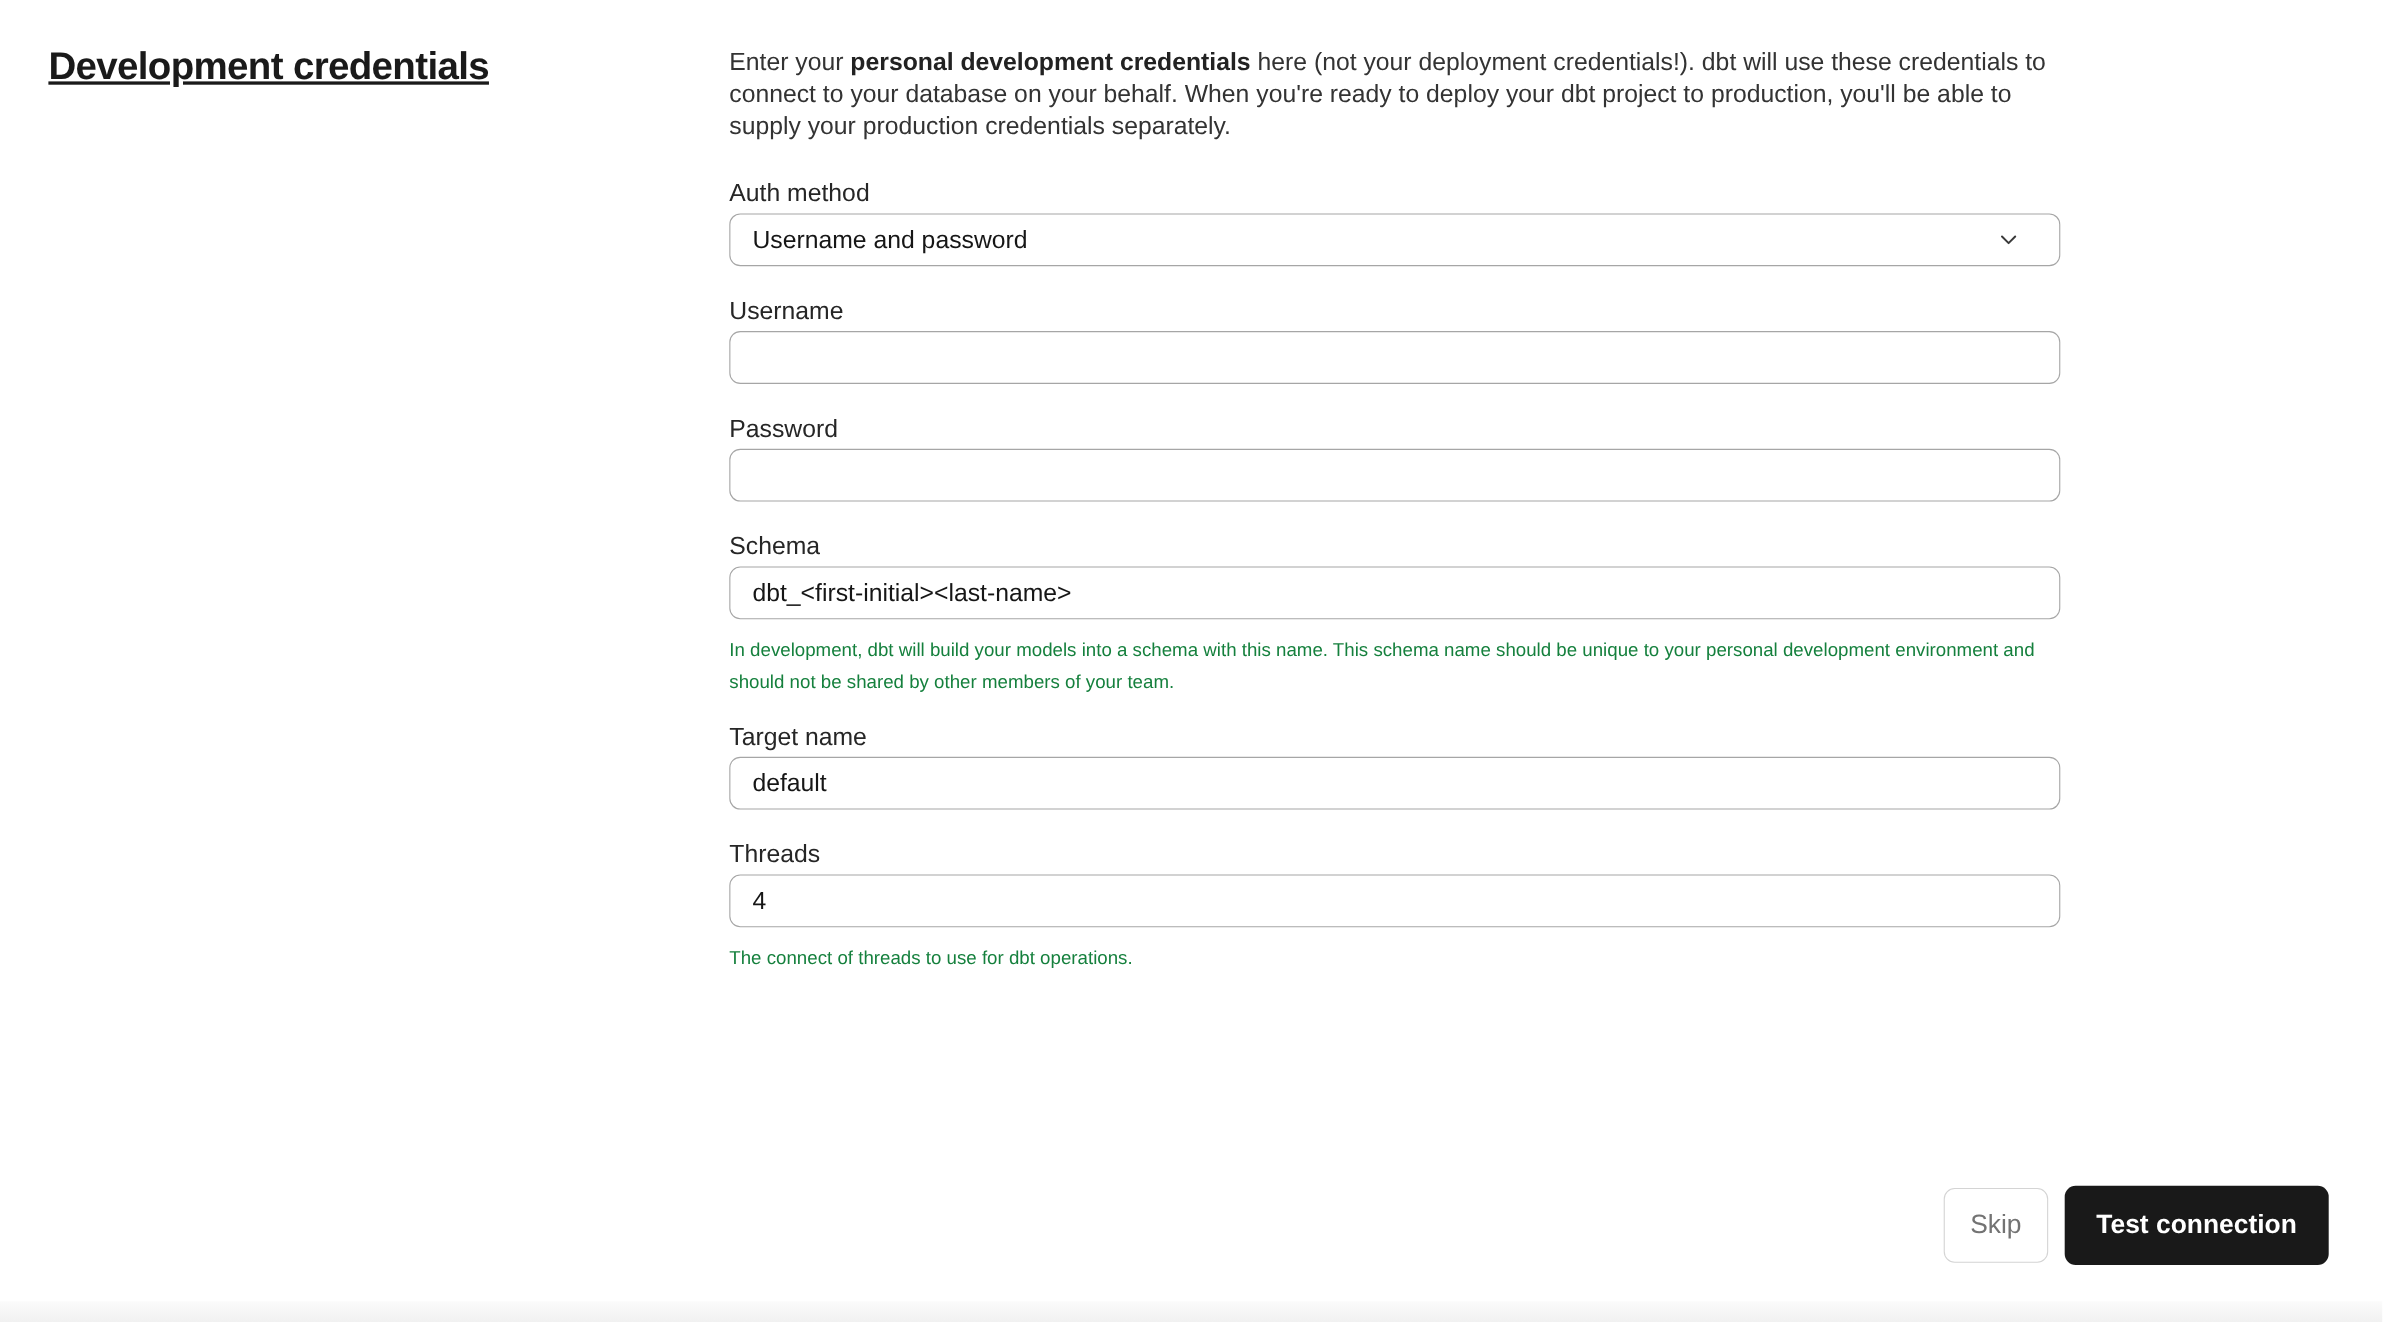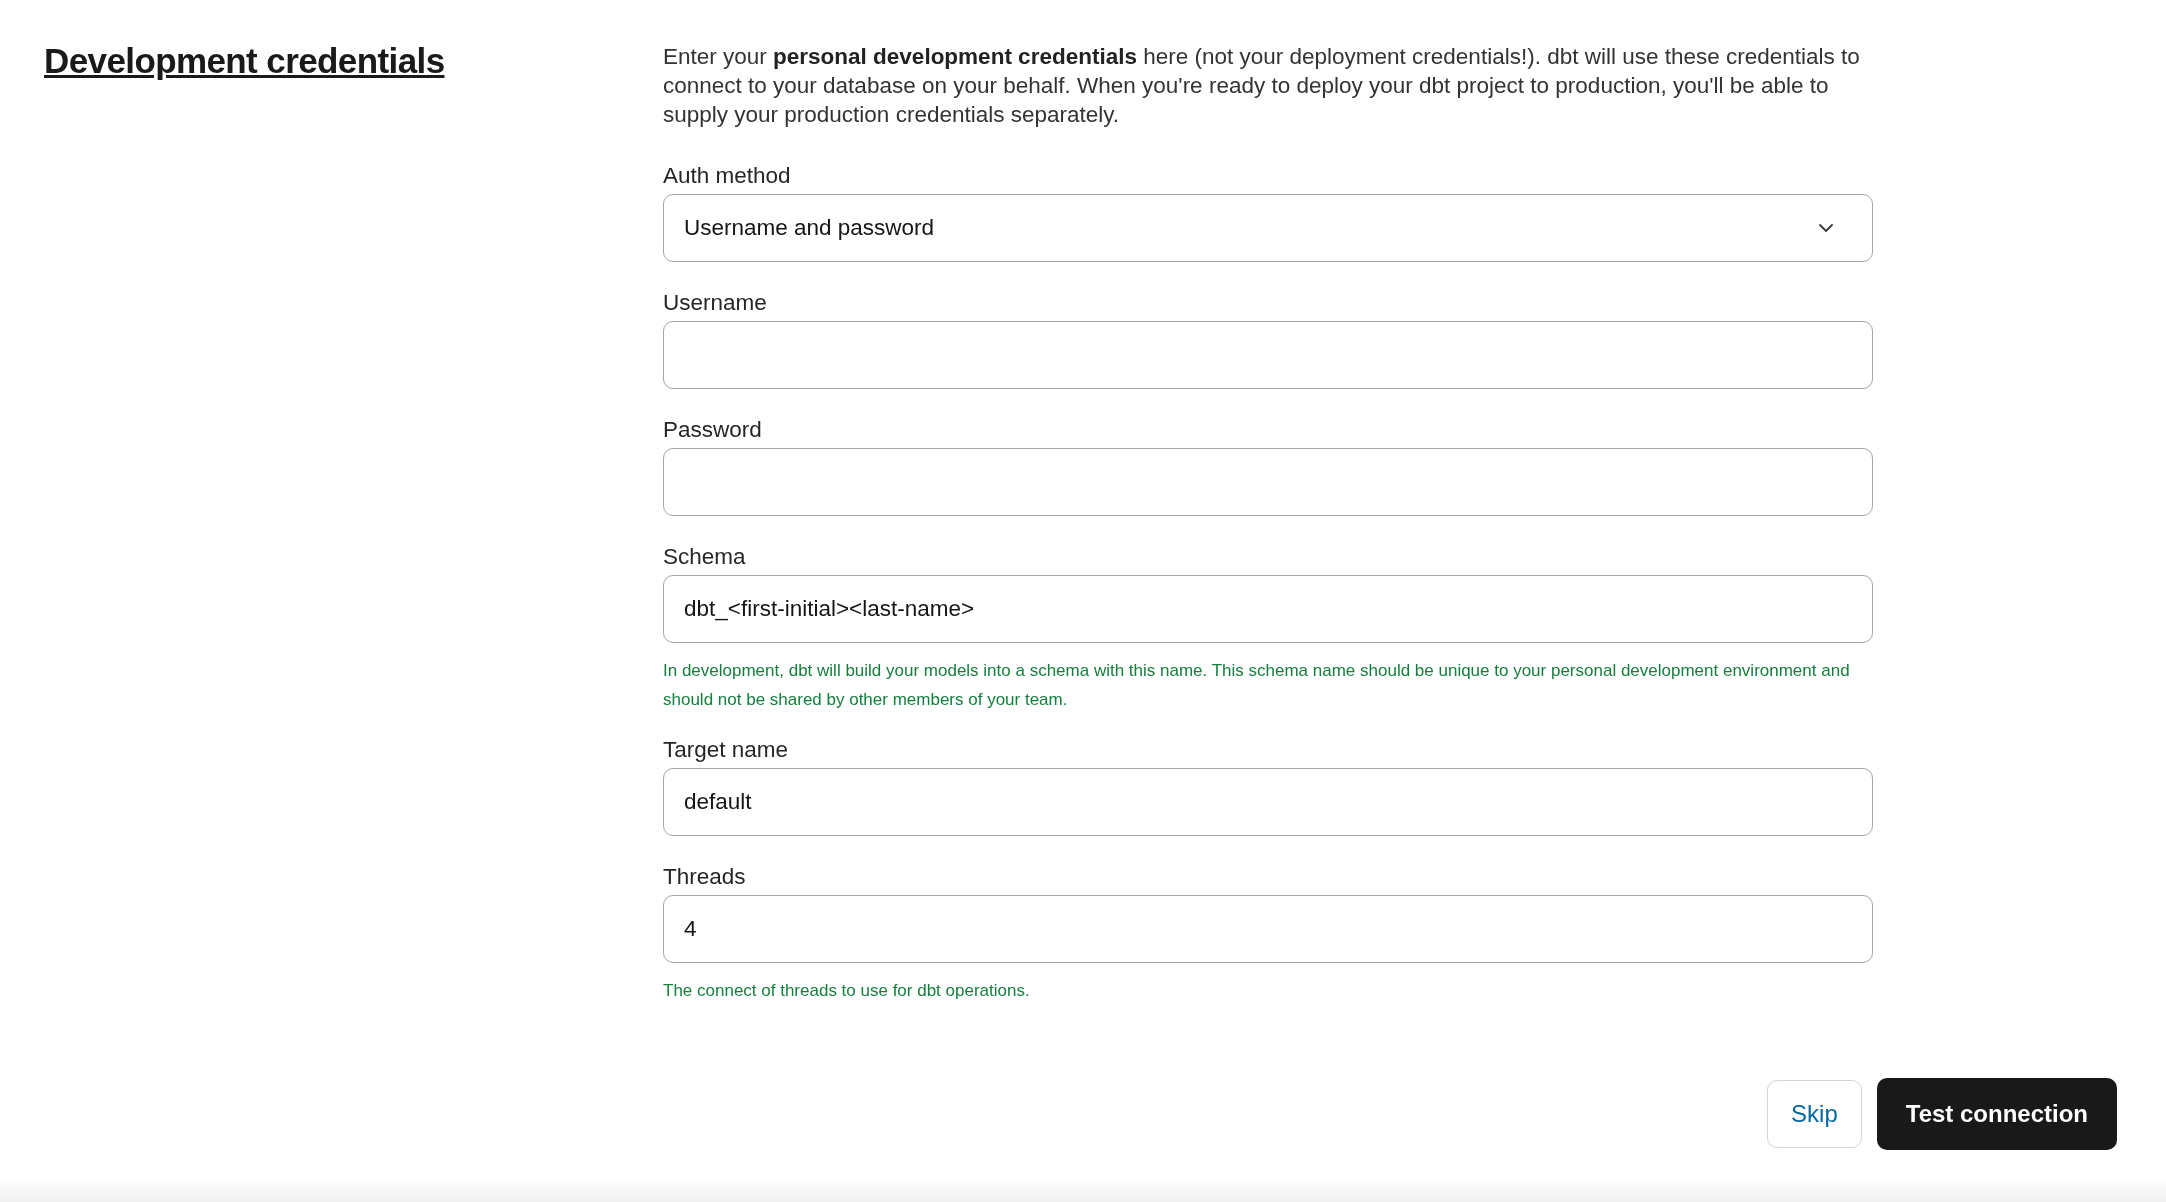--- a/index.html
+++ b/index.html
@@ -42,21 +42,21 @@
   .field-label {
     display: block;
     font-size: 22.5px;
     line-height: 23px;
     color: #262626;
     margin-bottom: 7px;
   }
   .text-input, .select-box {
     box-sizing: border-box;
     width: 100%;
-    height: 68px;
+    height: 48px;
     border: 1.5px solid #a6a6a6;
     border-radius: 10px;
     background: #ffffff;
     font-family: "Liberation Sans", sans-serif;
     font-size: 22.5px;
     color: #161616;
     padding: 0 20px;
     outline: none;
   }
   .select-box {
@@ -90,21 +90,21 @@
     align-items: center;
     justify-content: center;
   }
   .btn-skip {
     height: 68px;
     padding: 0 23px;
     background: #ffffff;
     border: 1.5px solid #d4d4d4;
     font-size: 24px;
     font-weight: 400;
-    color: #0369a1;
+    color: #737373;
   }
   .btn-test {
     height: 72px;
     padding: 0 29px;
     background: #191919;
     border: none;
     font-size: 24px;
     font-weight: 700;
     color: #ffffff;
   }

